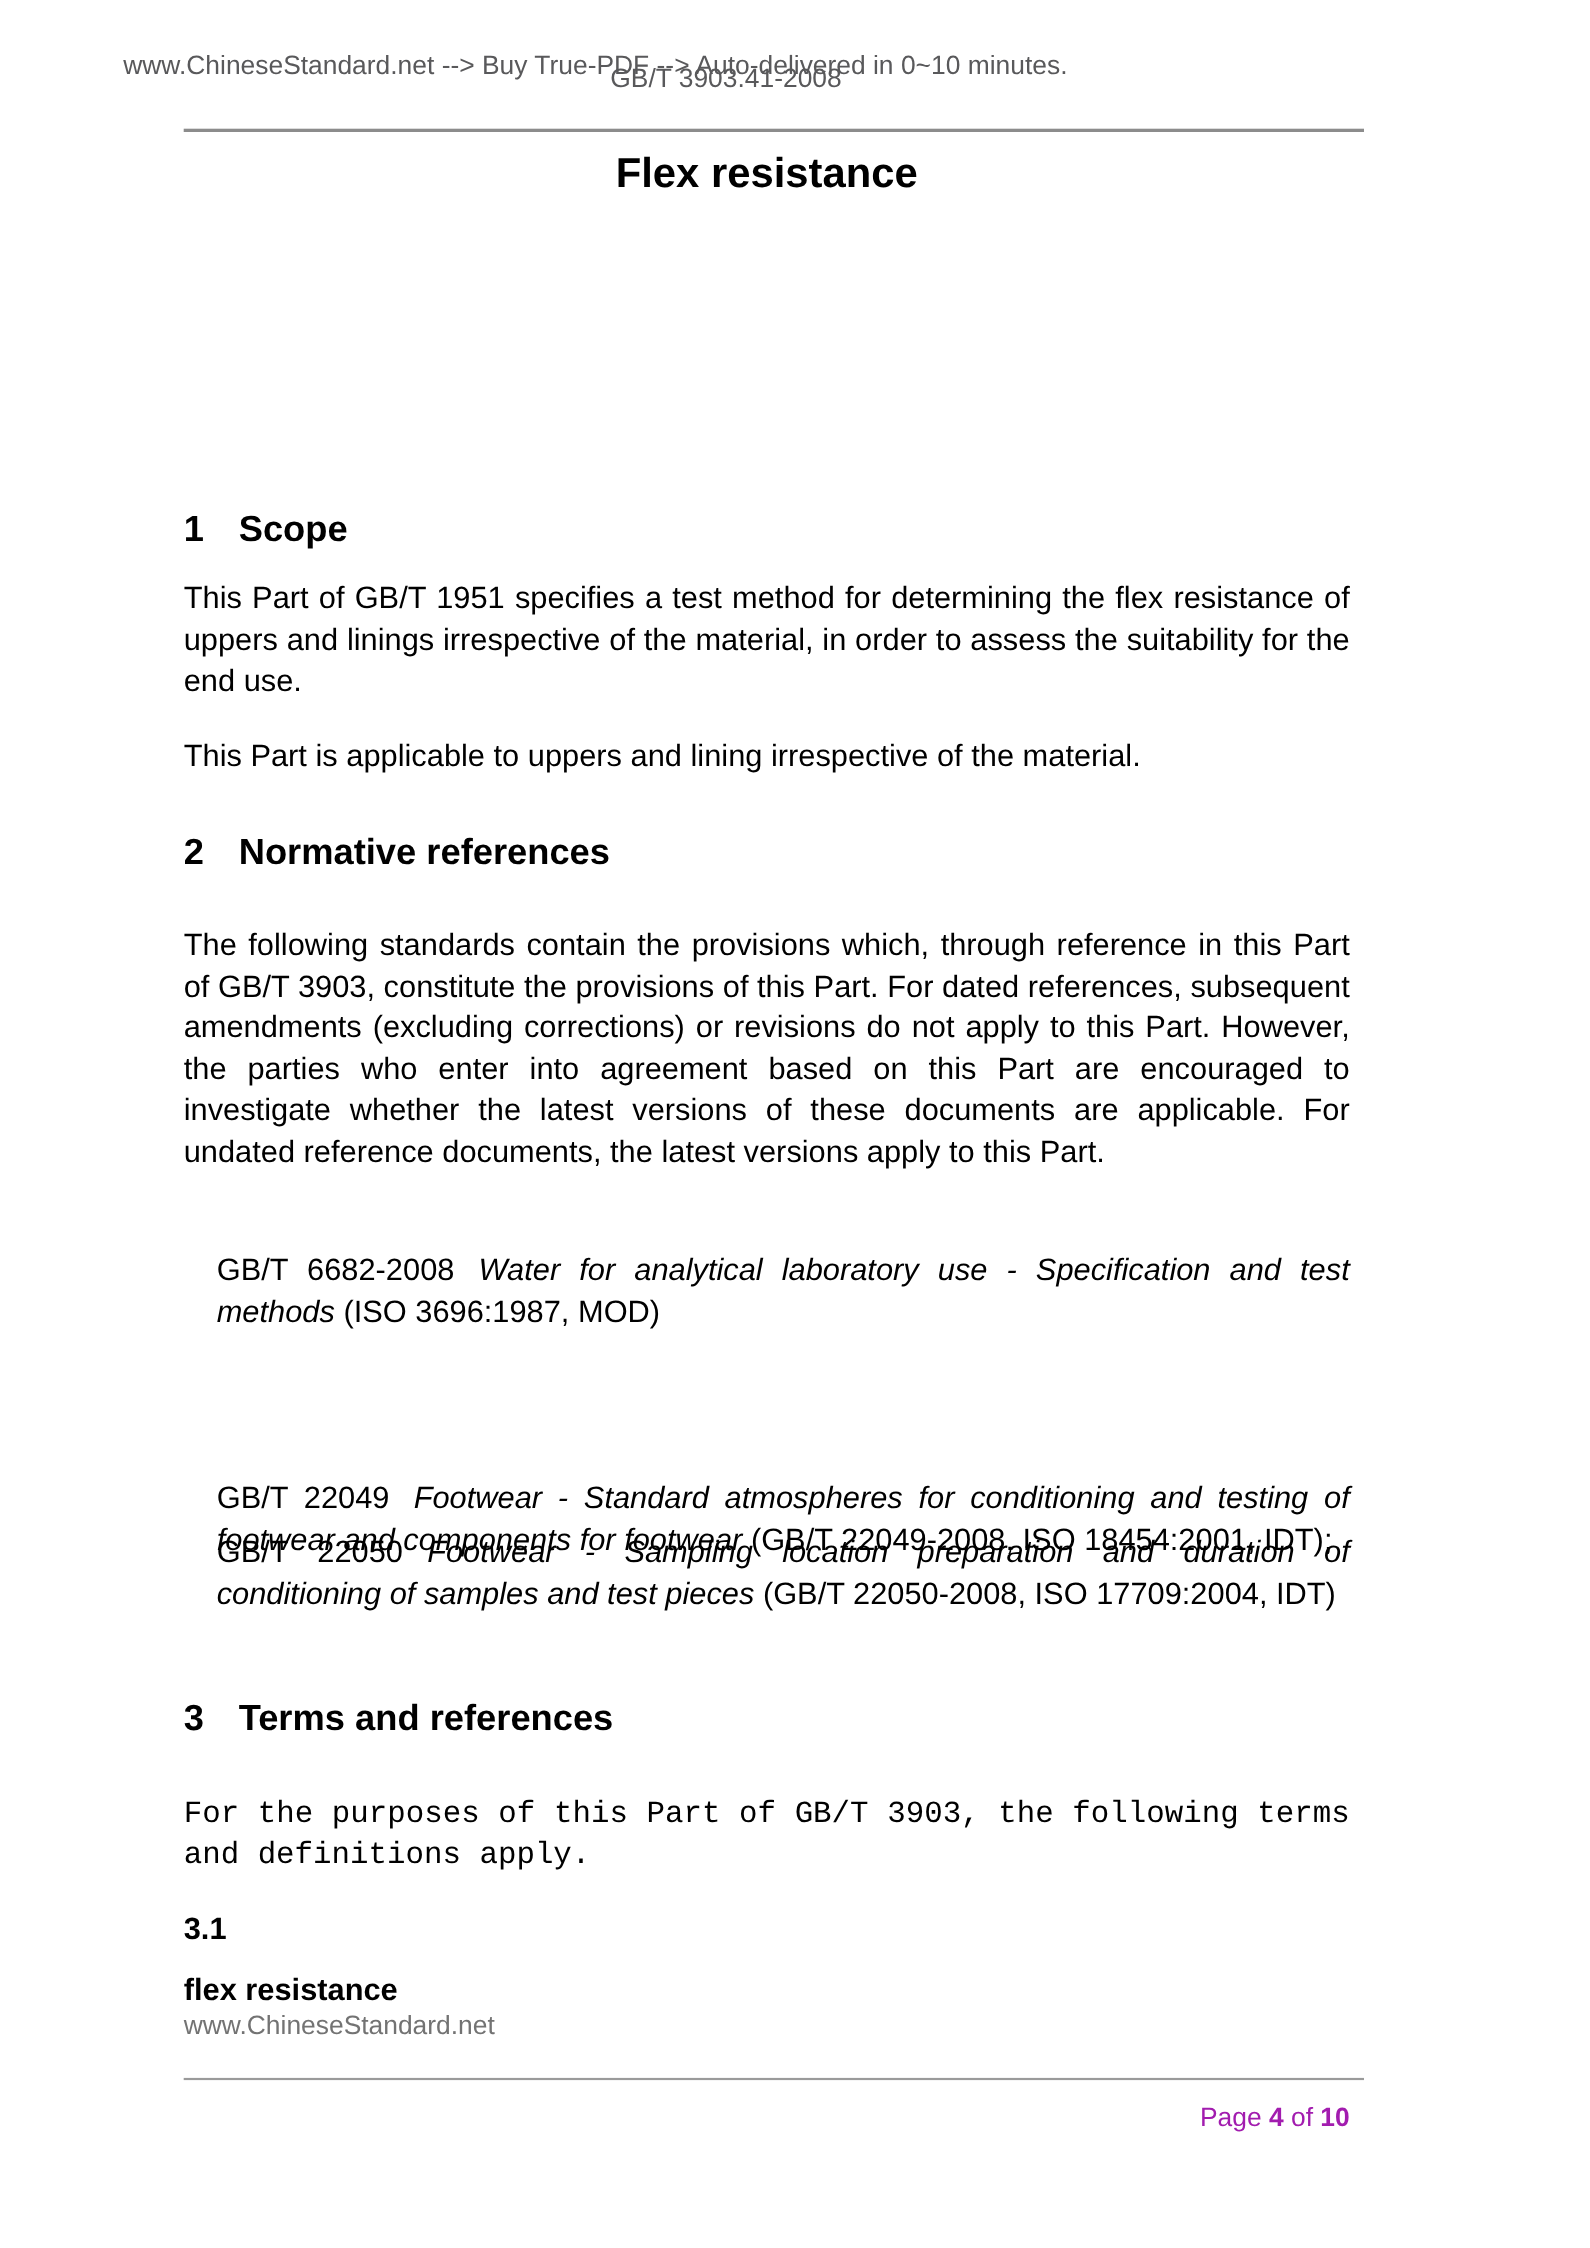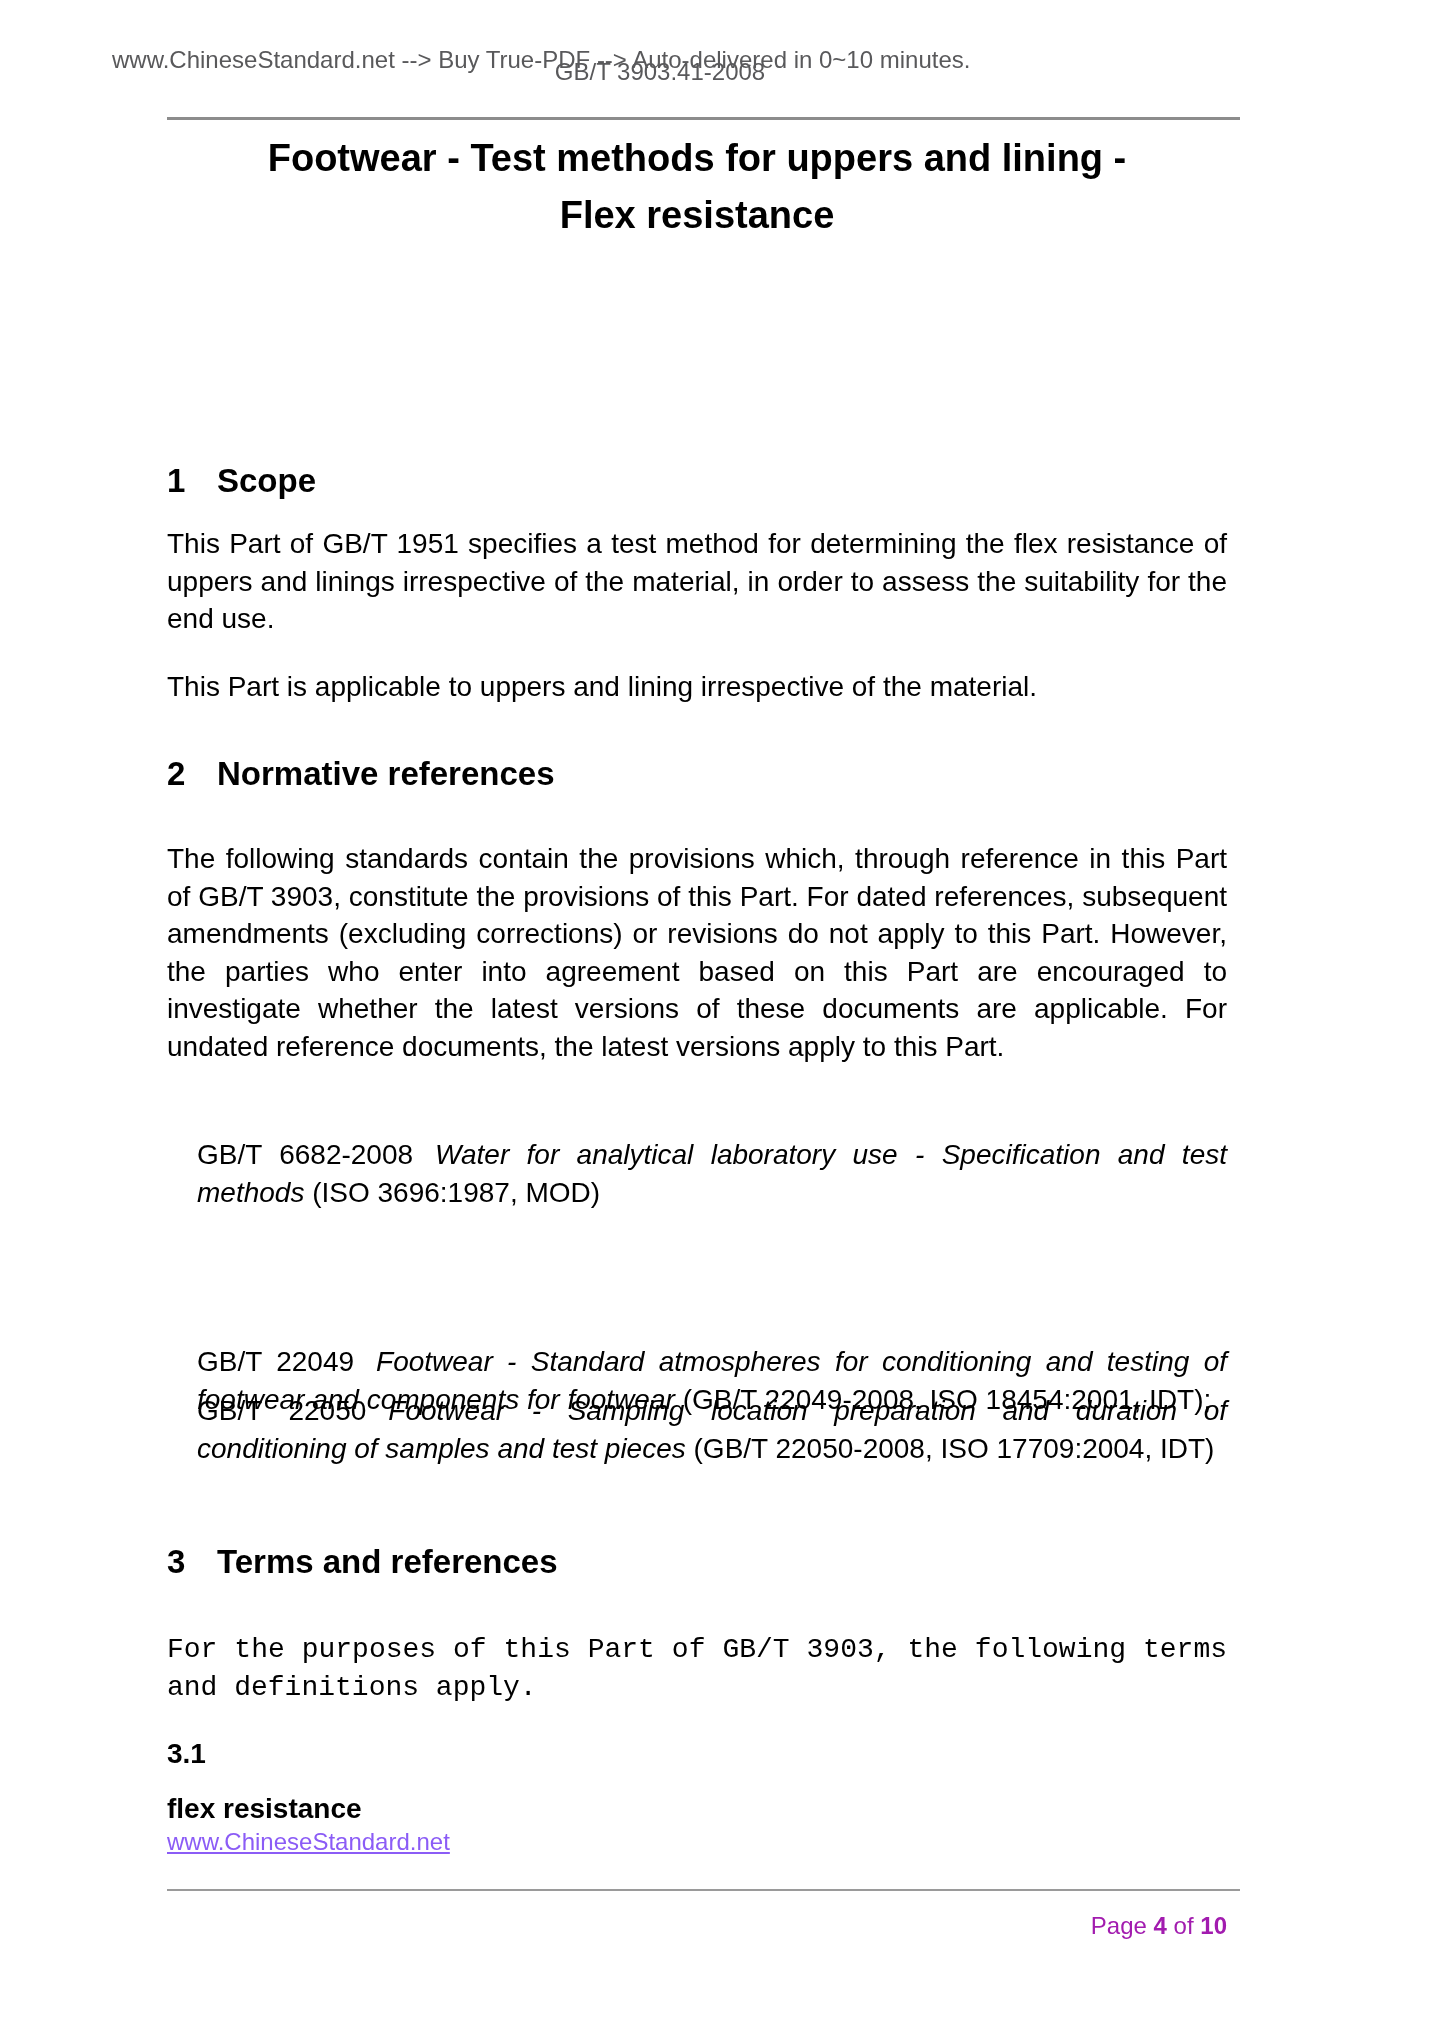--- a/index.html
+++ b/index.html
@@ -93,22 +93,21 @@
 
   .term-num  { top: 1735px; font-size: 28px; line-height: 38px; font-weight: bold; }
   .term-name { top: 1790px; font-size: 28px; line-height: 38px; font-weight: bold; }
 
   
   .footer-site {
     position: absolute;
     left: 167px;
     top: 1828px;
     font-size: 24px;
-    color: #8b5cf6;
-    text-decoration: underline;
+    color: #737373;
   }
   .footer-page {
     position: absolute;
     right: 218px;
     top: 1912px;
     font-size: 24px;
     color: #a21caf;
   }
   .footer-page b { font-weight: bold; }
 </style>
@@ -117,21 +116,20 @@
 
 <div class="page">
 
   <span class="header-promo">www.ChineseStandard.net --&gt; Buy True-PDF --&gt; Auto-delivered in 0~10 minutes.</span>
   <span class="header-doc">GB/T 3903.41-2008</span>
   <div class="rule rule-top"></div>
 
   <div class="content">
 
     <h1 class="doc-title">
-      <span class="title-line">Footwear - Test methods for uppers and lining -</span>
       <span class="title-line">Flex resistance</span>
     </h1>
 
     <h2 class="sec-heading h-scope"><span class="sec-num">1</span><span>Scope</span></h2>
 
     <p class="body-p p-scope1">This Part of GB/T 1951 specifies a test method for determining the flex resistance of uppers and linings irrespective of the material, in order to assess the suitability for the end use.</p>
 
     <p class="body-p p-scope2">This Part is applicable to uppers and lining irrespective of the material.</p>
 
     <h2 class="sec-heading h-norm"><span class="sec-num">2</span><span>Normative references</span></h2>

